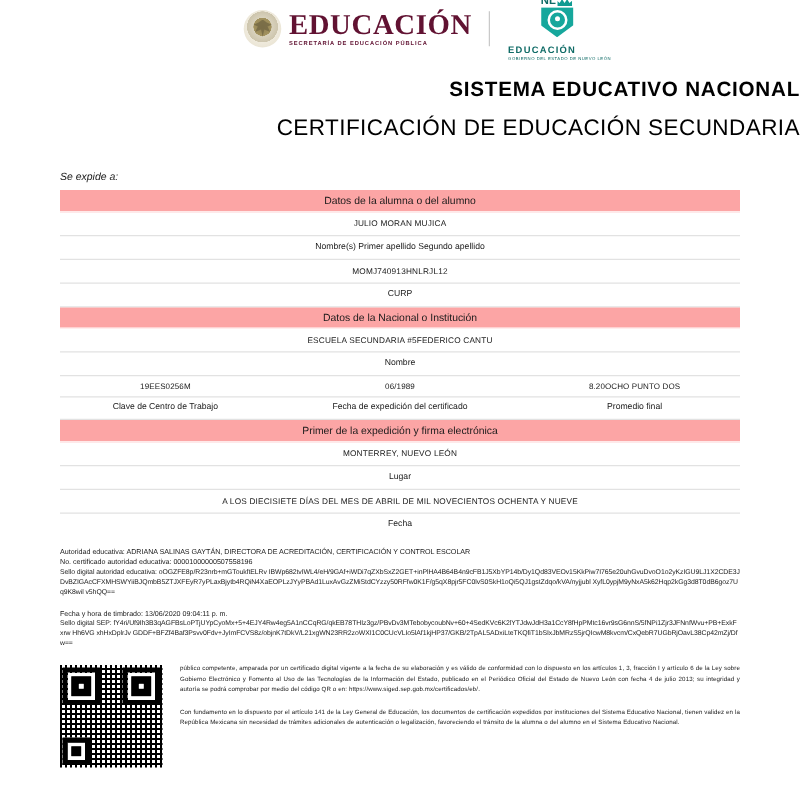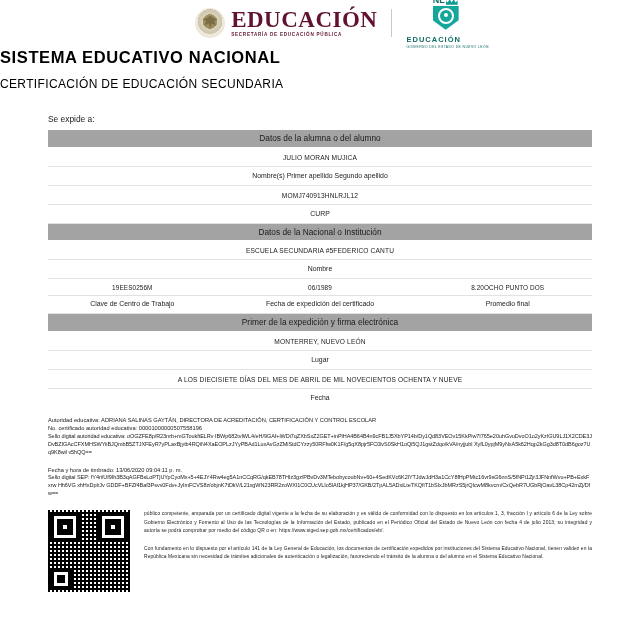--- a/index.html
+++ b/index.html
@@ -110,42 +110,43 @@
   .nl-edu {
     font-size: 7.5px; font-weight: bold;
     letter-spacing: 1px; color: #0f6b66;
   }
   .nl-tag {
     font-size: 3.4px; letter-spacing: .4px;
     color: #0f6b66; margin-top: 1.5px;
   }
 
   
-  .title-block { text-align: left; margin-top: 6px; }
+  .title-block { text-align: right; margin-top: 21px; }
   .t-main {
     font-size: 16.5px; font-weight: bold;
     letter-spacing: .6px; color: #000;
   }
   .t-sub {
     font-size: 8.2px; font-weight: bold;
     letter-spacing: .45px; margin-top: 7px; color: #000;
   }
   .t-third {
-    font-size: 12px; letter-spacing: .35px;
+    font-size: 18px; letter-spacing: .35px;
     margin-top: 10px; color: #000;
   }
 
   
   .content { padding: 0 48px; }
   .se-expide {
     font-size: 8.4px; margin-top: 23px; margin-bottom: 6px;
     color: #1a1a1a;
+    font-style: italic;
   }
   .sec-head {
-    background: #a3a3a3;
+    background: #fca5a5;
     text-align: center;
     font-size: 8.3px;
     padding: 3px 0 3.5px;
     color: #1a1a1a;
     border-bottom: 1px solid #ffffff;
   }
   .val-row {
     text-align: center;
     font-size: 6.6px;
     padding: 6px 0 5px;

